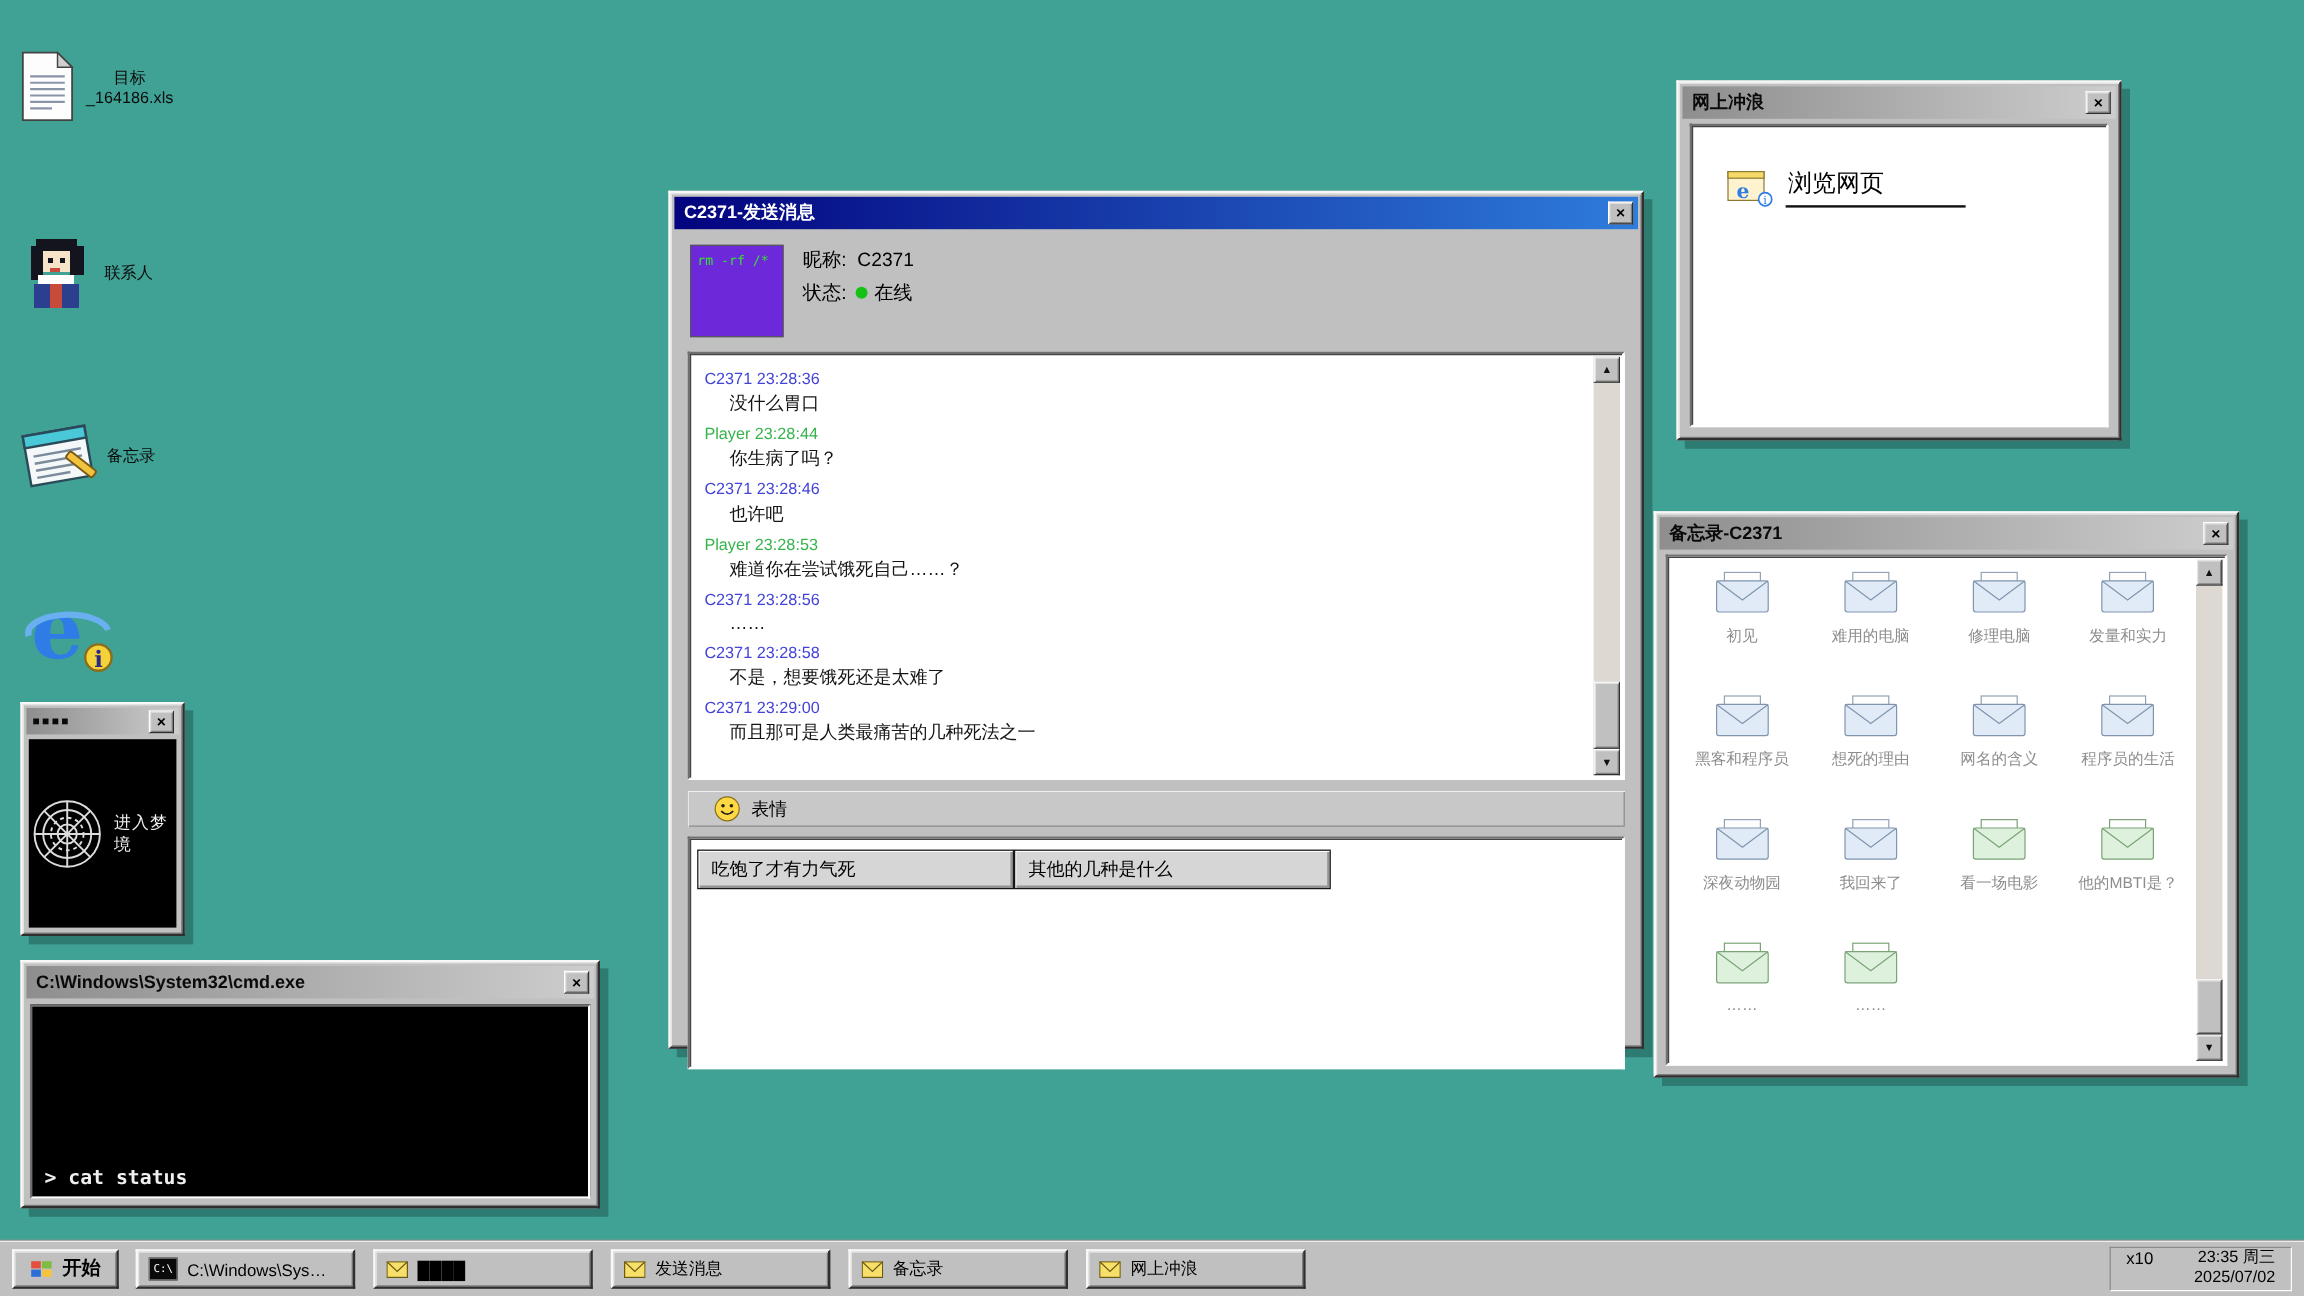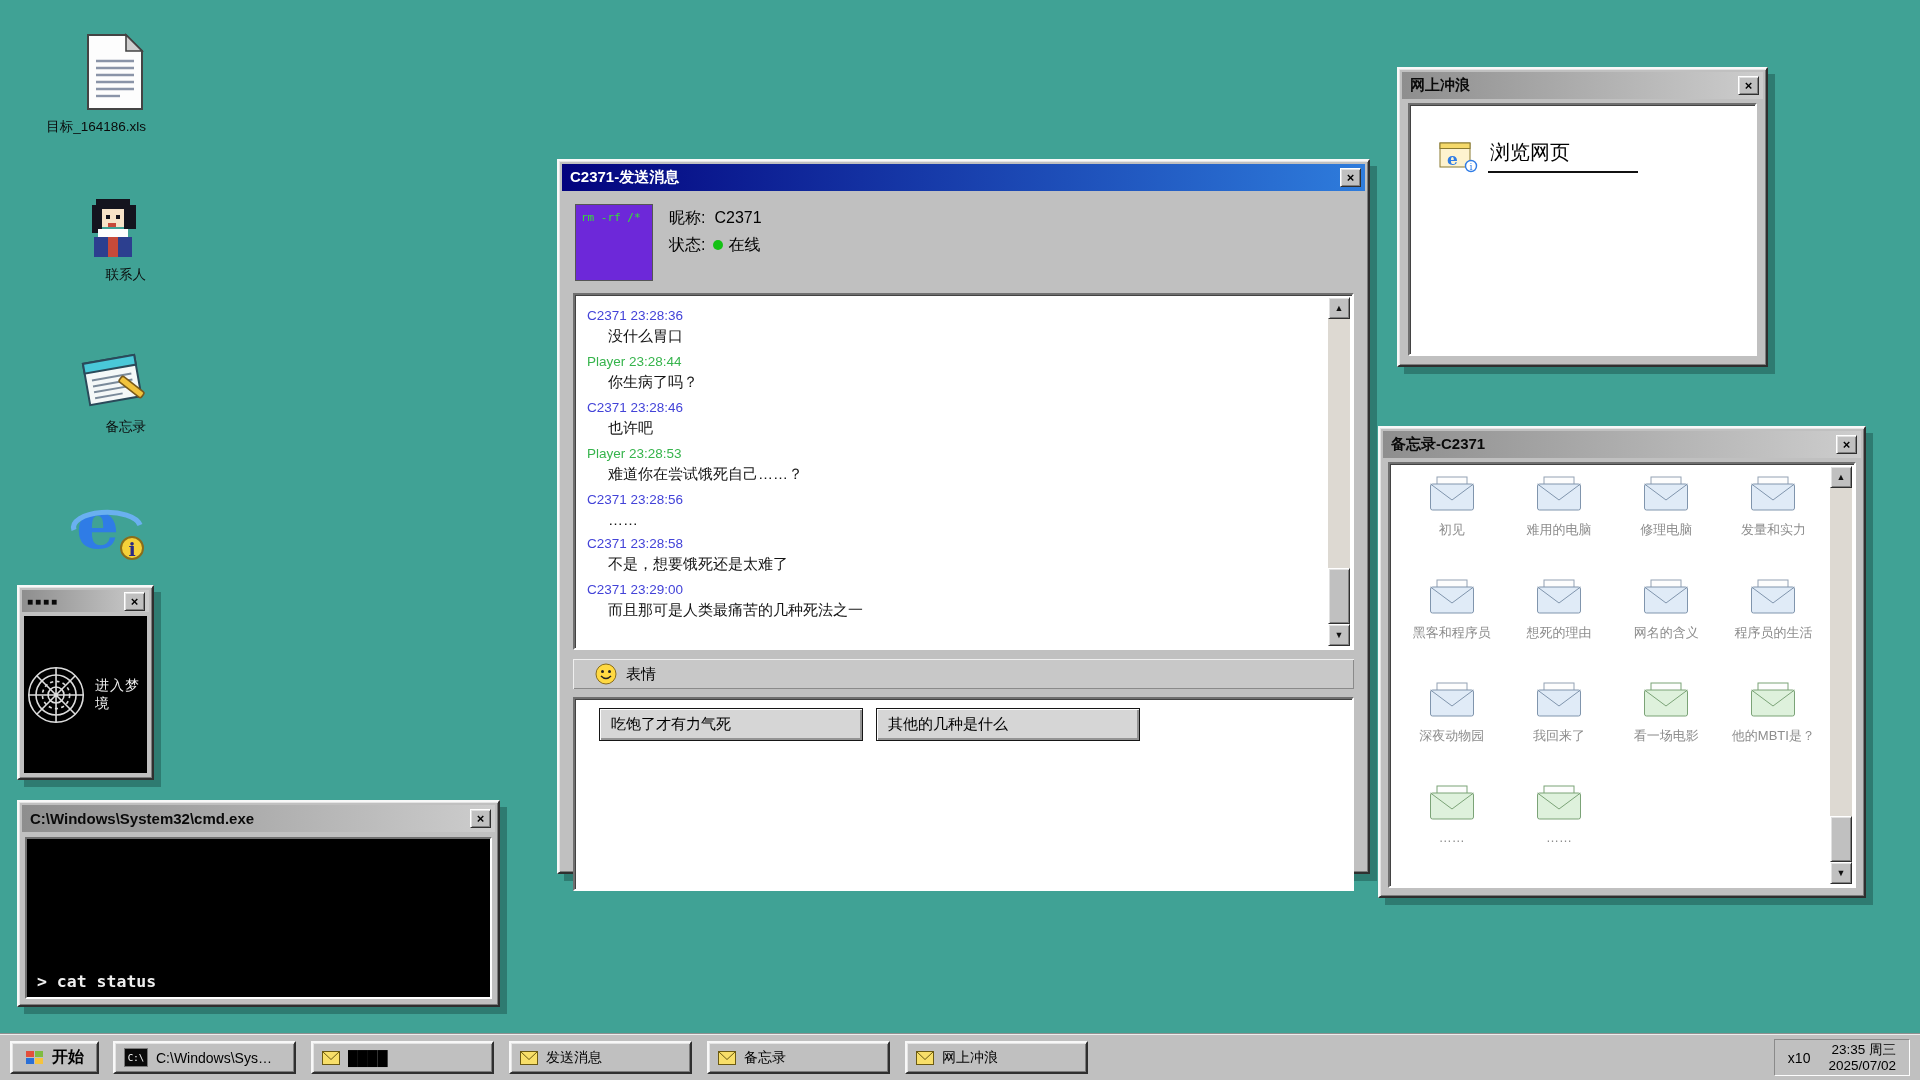--- a/index.html
+++ b/index.html
@@ -17,21 +17,21 @@
   .tb-gray{background:linear-gradient(90deg,#8e8e8e,#cdcdcd);color:#0a0a0a}
   .tb-blue{background:linear-gradient(90deg,#03037e,#2e7cdc);color:#fff}
   .close-btn{width:21px;height:19px;display:flex;align-items:center;justify-content:center;
              font-size:13px;font-weight:bold;line-height:1;color:#000;background:#c0c0c0;cursor:pointer;
              border:1px solid;border-color:#fff #2f2f2f #2f2f2f #fff;
              box-shadow:inset 1px 1px 0 #e0e0e0,inset -1px -1px 0 #808080;font-family:inherit}
   .inset{background:#fff;border:2px solid;border-color:#6f6f6f #fff #fff #6f6f6f;
          box-shadow:inset 1px 1px 0 #434343}
 
   
-  .desk-icon{position:absolute;width:130px;display:flex;flex-direction:column;align-items:flex-end;gap:7px;cursor:pointer}
+  .desk-icon{position:absolute;width:130px;display:flex;align-items:center;gap:7px;cursor:pointer}
   .desk-label{font-size:13.5px;color:#0b0b0b;text-align:center}
   .di-xls{left:16px;top:33px}
   .di-contacts{left:16px;top:197px}
   .di-memo{left:16px;top:349px}
   .di-ie{left:16px;top:486px}
 
   
   .win-dream{left:17px;top:585px;width:133px;height:191px;z-index:5}
   .win-dream .titlebar{height:22px;font-size:10px;letter-spacing:2px;padding-left:5px}
   .dream-body{flex:1;margin:4px 5px 5px;background:#000;display:flex;flex-direction:row;
@@ -57,21 +57,21 @@
             border:2px solid;border-color:#6f6f6f #fff #fff #6f6f6f;box-shadow:inset 1px 1px 0 #434343}
   .chat-msgs{position:absolute;inset:2px 27px 2px 2px;overflow:hidden;padding:3px 10px;font-size:15px}
   .msg-head{margin-top:8px;font-size:13.5px}
   .msg-head.c{color:#4343d8}
   .msg-head.p{color:#36b44c}
   .msg-body{margin:4px 0 0 21px;color:#141414}
   .emote-bar{flex:none;display:flex;align-items:center;gap:9px;margin:9px 14px 8px;height:30px;padding:0 22px;
              background:#c8c8c8;box-shadow:inset 1px 1px 0 #efefef,inset -1px -1px 0 #8a8a8a;font-size:15px;cursor:pointer}
   .reply-box{flex:none;margin:0 14px 13px;height:172px;background:#fff;border:2px solid;
              border-color:#6f6f6f #fff #fff #6f6f6f;box-shadow:inset 1px 1px 0 #434343;
-             padding:9px 24px;display:flex;gap:13px;align-items:flex-start}
+             padding:9px 6px;display:flex;gap:0;align-items:flex-start}
   .reply-btn{width:264px;height:33px;background:#d6d6d6;border:1px solid #161616;
              box-shadow:inset 1px 1px 0 #fcfcfc,inset -2px -2px 0 #949494;
              font-size:15px;font-family:inherit;text-align:left;padding:0 11px;cursor:pointer;white-space:nowrap;overflow:hidden}
 
   
   .vscroll{position:absolute;top:2px;bottom:2px;right:2px;width:22px;display:flex;flex-direction:column;background:#ddd9d2}
   .sb-btn{height:20px;flex:none;display:flex;align-items:center;justify-content:center;font-size:9px;color:#111;
           background:#c0c0c0;border:1px solid;border-color:#fff #2f2f2f #2f2f2f #fff;
           box-shadow:inset 1px 1px 0 #e0e0e0,inset -1px -1px 0 #808080;cursor:pointer}
   .sb-track{flex:1;position:relative}
@@ -106,21 +106,21 @@
            gap:14px;padding:0 10px;z-index:20}
   .start-btn{height:33px;display:flex;align-items:center;gap:7px;padding:0 13px;font-size:16px;
              font-weight:bold;font-family:inherit;cursor:pointer}
   .task-btns{display:flex;gap:15px}
   .task-btn{width:183px;height:33px;display:flex;align-items:center;gap:8px;padding:0 9px;font-size:14px;
             font-family:inherit;cursor:pointer;overflow:hidden;white-space:nowrap}
   .ico-cmd{flex:none;width:22px;height:17px;background:#0a0a0a;color:#fff;font-size:9px;
            font-family:"DejaVu Sans Mono",monospace;display:flex;align-items:center;justify-content:center;border:1px solid #777}
   .ico-mail rect{fill:#f8df69;stroke:#6b5a12}
   .ico-mail path{fill:none;stroke:#6b5a12}
-  .tray{margin-left:auto;height:35px;display:flex;align-items:center;gap:18px;padding:0 13px;
+  .tray{margin-left:auto;height:35px;display:flex;gap:34px;padding:0 13px;
         border:1px solid;border-color:#8a8a8a #fdfdfd #fdfdfd #8a8a8a;font-size:14px}
   .clock{text-align:right;font-size:13.5px;line-height:16px}
 </style>
 </head>
 <body>
 
 <div class="desk-icon di-xls">
   <svg width="62" height="78" viewBox="0 0 31 39">
     <path d="M2,1 h19 l8,8 v29 h-27 z" fill="#fdfdfd" stroke="#444" stroke-width="1"></path>
     <path d="M21,1 v8 h8 z" fill="#cfcfcf" stroke="#444" stroke-width="0.8"></path>

